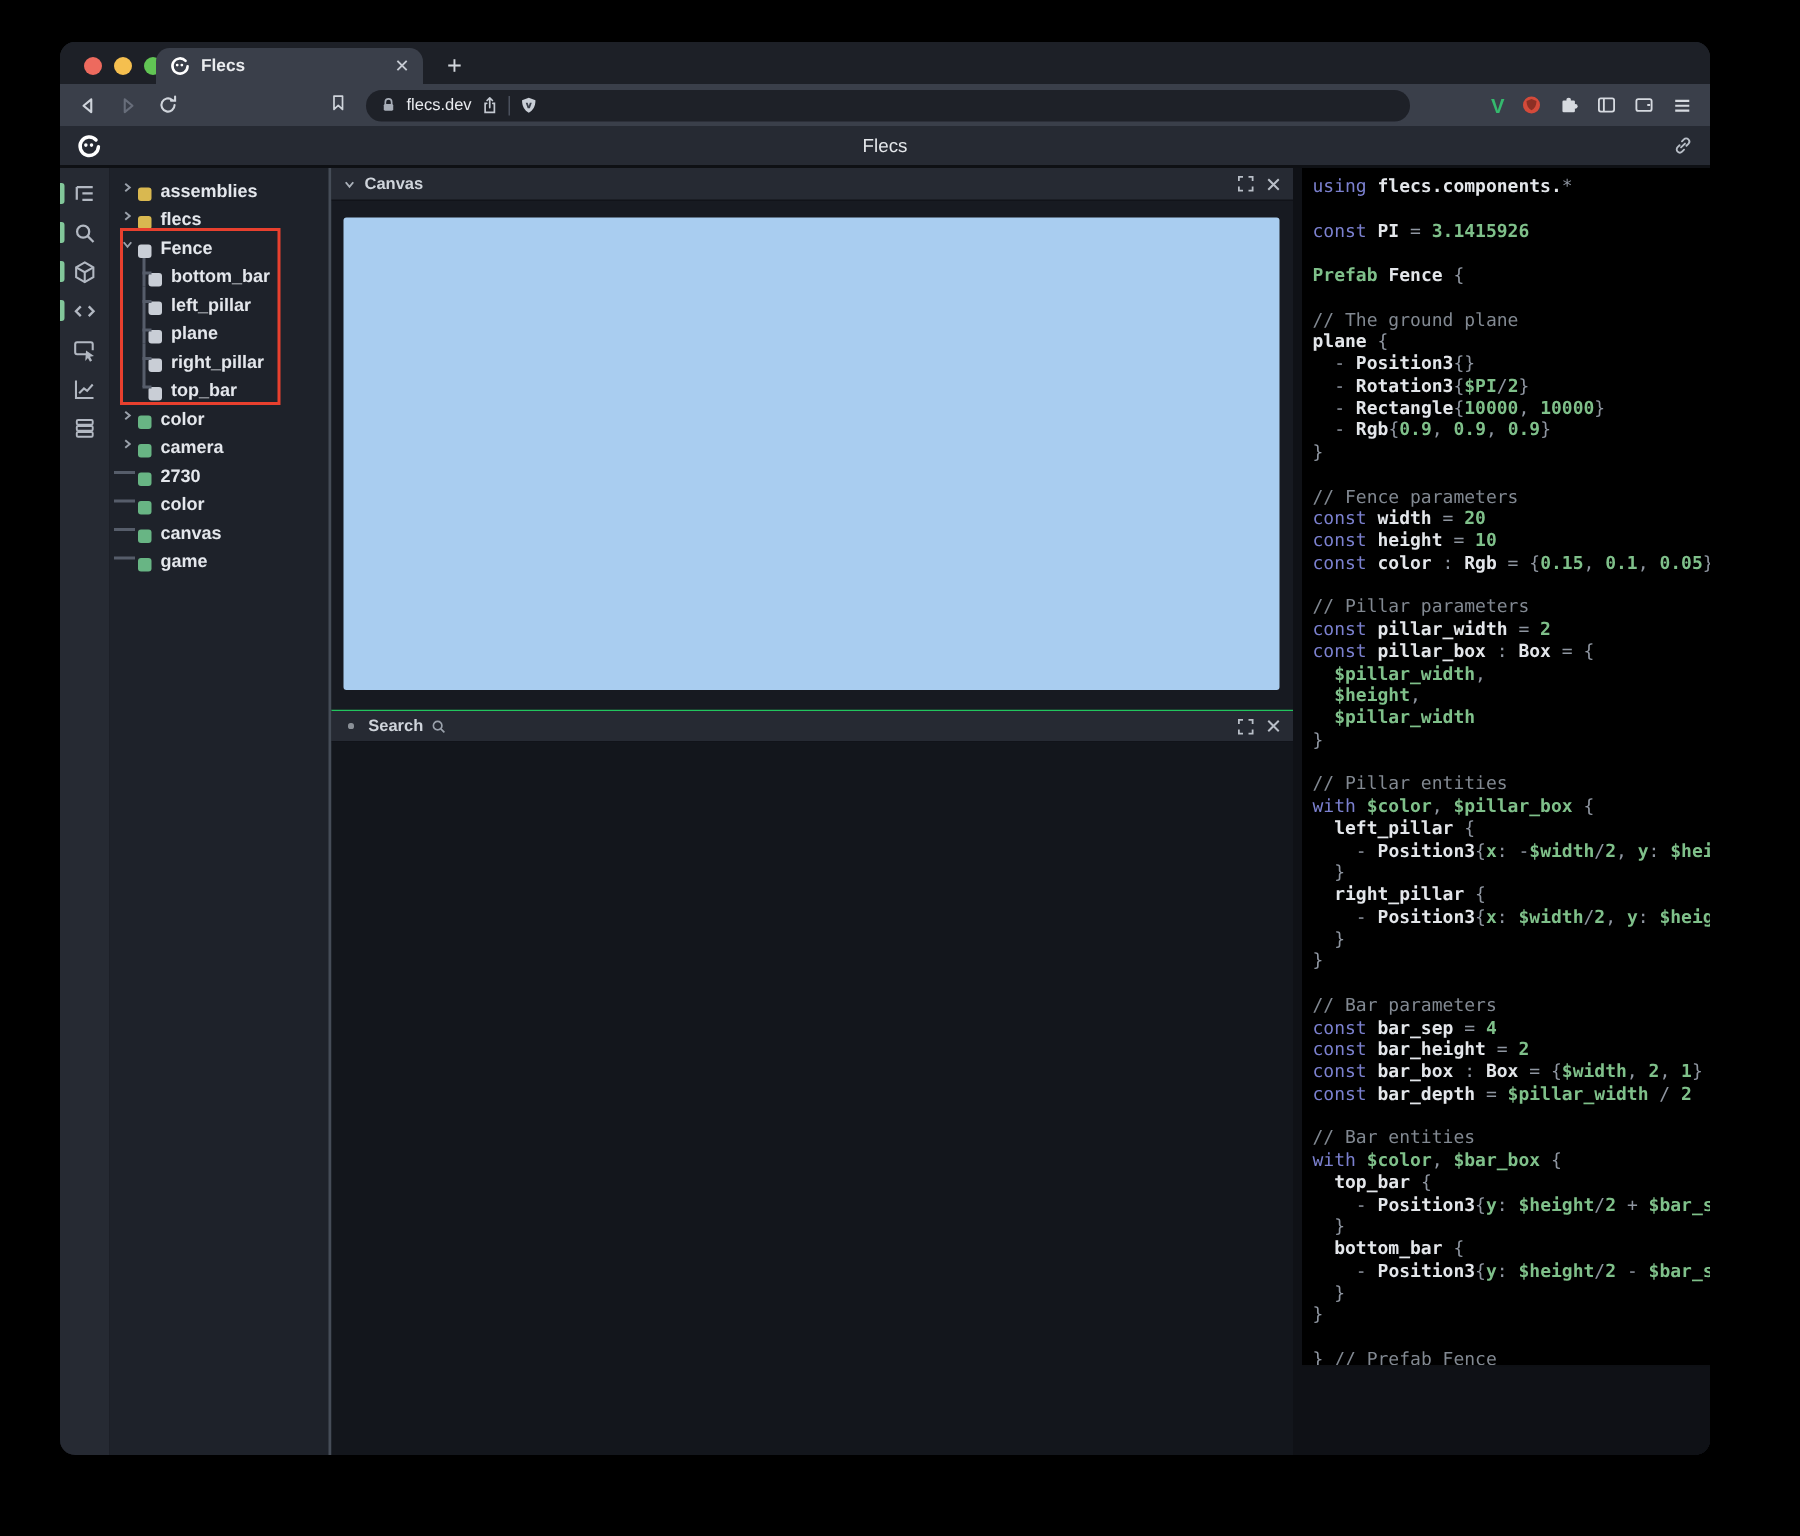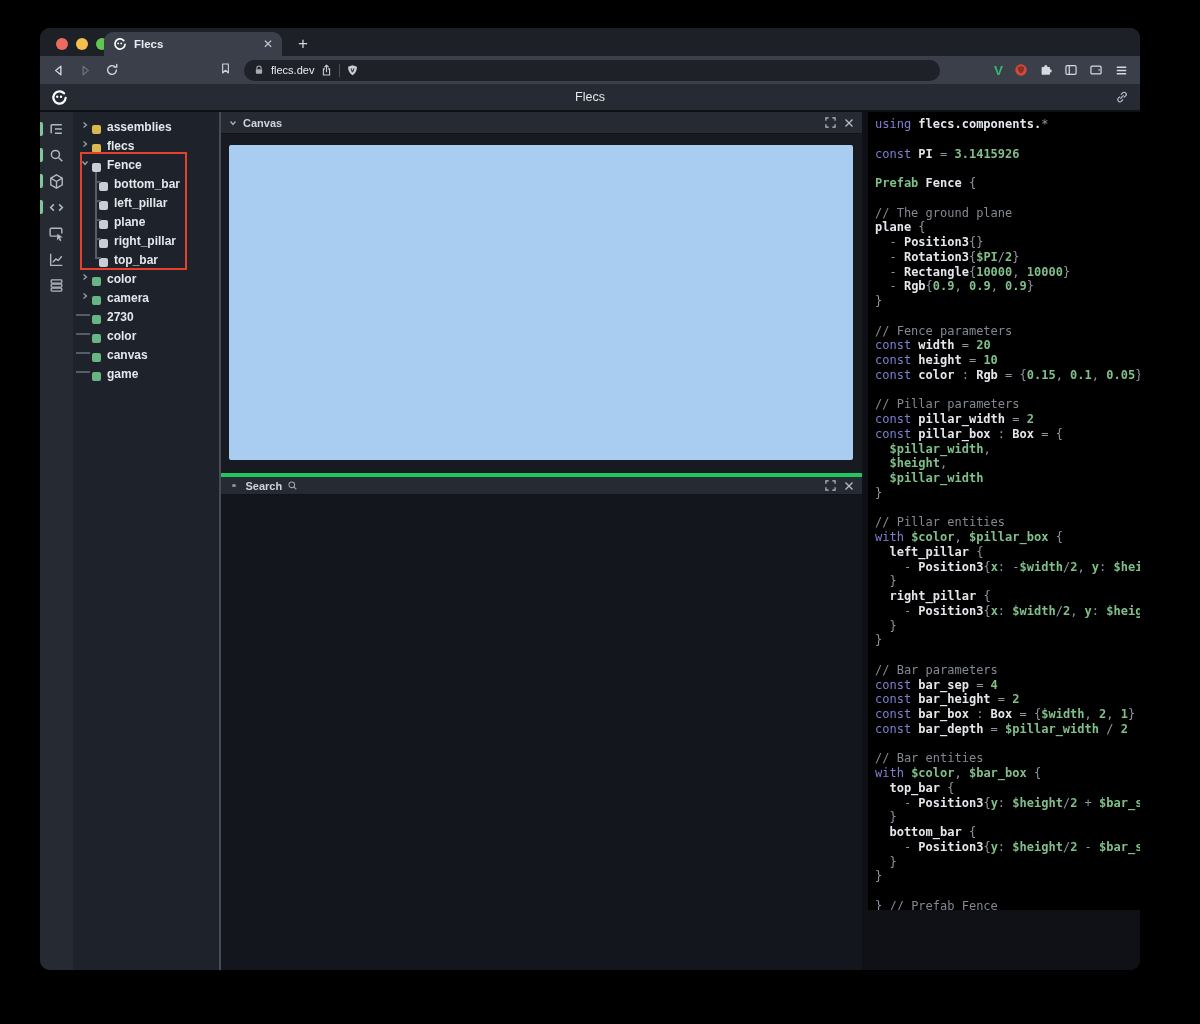--- a/index.html
+++ b/index.html
@@ -51,21 +51,21 @@
   .sq{width:9px;height:9px;border-radius:2px;flex:none;margin-right:6px}
   .tlabel{font-size:12px;font-weight:700;color:#e4e7ec;white-space:nowrap}
   .tree-highlight{position:absolute;left:7px;top:40px;width:107px;height:118px;border:2px solid #e8402e;pointer-events:none}
 
   .center{position:absolute;left:181px;top:0;width:641px;height:100%;display:flex;flex-direction:column}
   .phead{height:22px;background:#262a33;border-bottom:1px solid #111319;display:flex;align-items:center;padding:0 8px;gap:6px;flex:none}
   .phead-title{font-size:11px;font-weight:700;color:#cfd4db}
   .phead-icons{margin-left:auto;display:flex;align-items:center;gap:8px;color:#b9bfc8}
   .canvas-body{height:339px;background:#171a21;position:relative;flex:none}
   .canvas-blue{position:absolute;left:8px;top:11px;right:9px;bottom:13px;background:#a9cdf0;border-radius:2px}
-  .search-head{border-top:4px solid #22c55e}
+  .search-head{border-top:1px solid #22c55e}
   .sdot{width:3.5px;height:3.5px;border-radius:50%;background:#8a9097;margin:0 4px 0 3px}
   .search-body{flex:1;background:#13161c}
 
   .editor-col{position:absolute;left:828px;top:0;width:290px;height:100%;display:flex;flex-direction:column}
   .editor-body{height:798px;background:#000000;overflow:hidden;padding:5px 0 0 7px;flex:none}
   .editor-rest{flex:1;background:#0f1116;border-top:1px solid #0e1014}
   .editor-scroll{position:absolute;right:0;top:0;width:2px;height:820px;background:#454c57}
 
   .code{font-family:"DejaVu Sans Mono",monospace;font-size:12px;line-height:14.75px;white-space:pre}
   .cl{height:14.75px}

